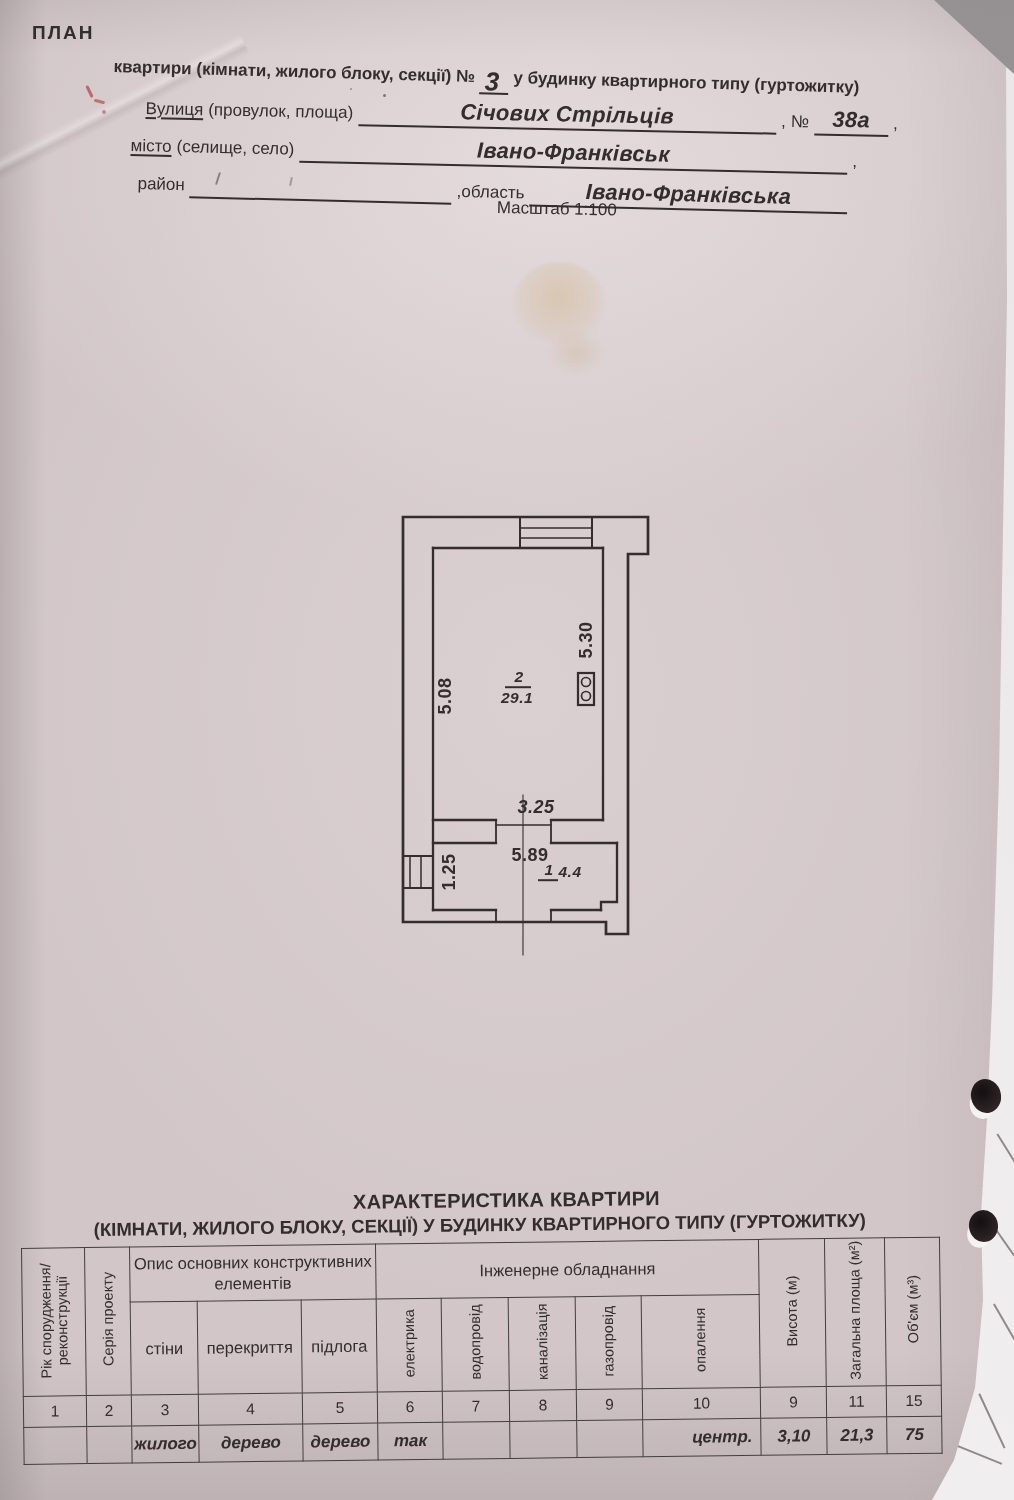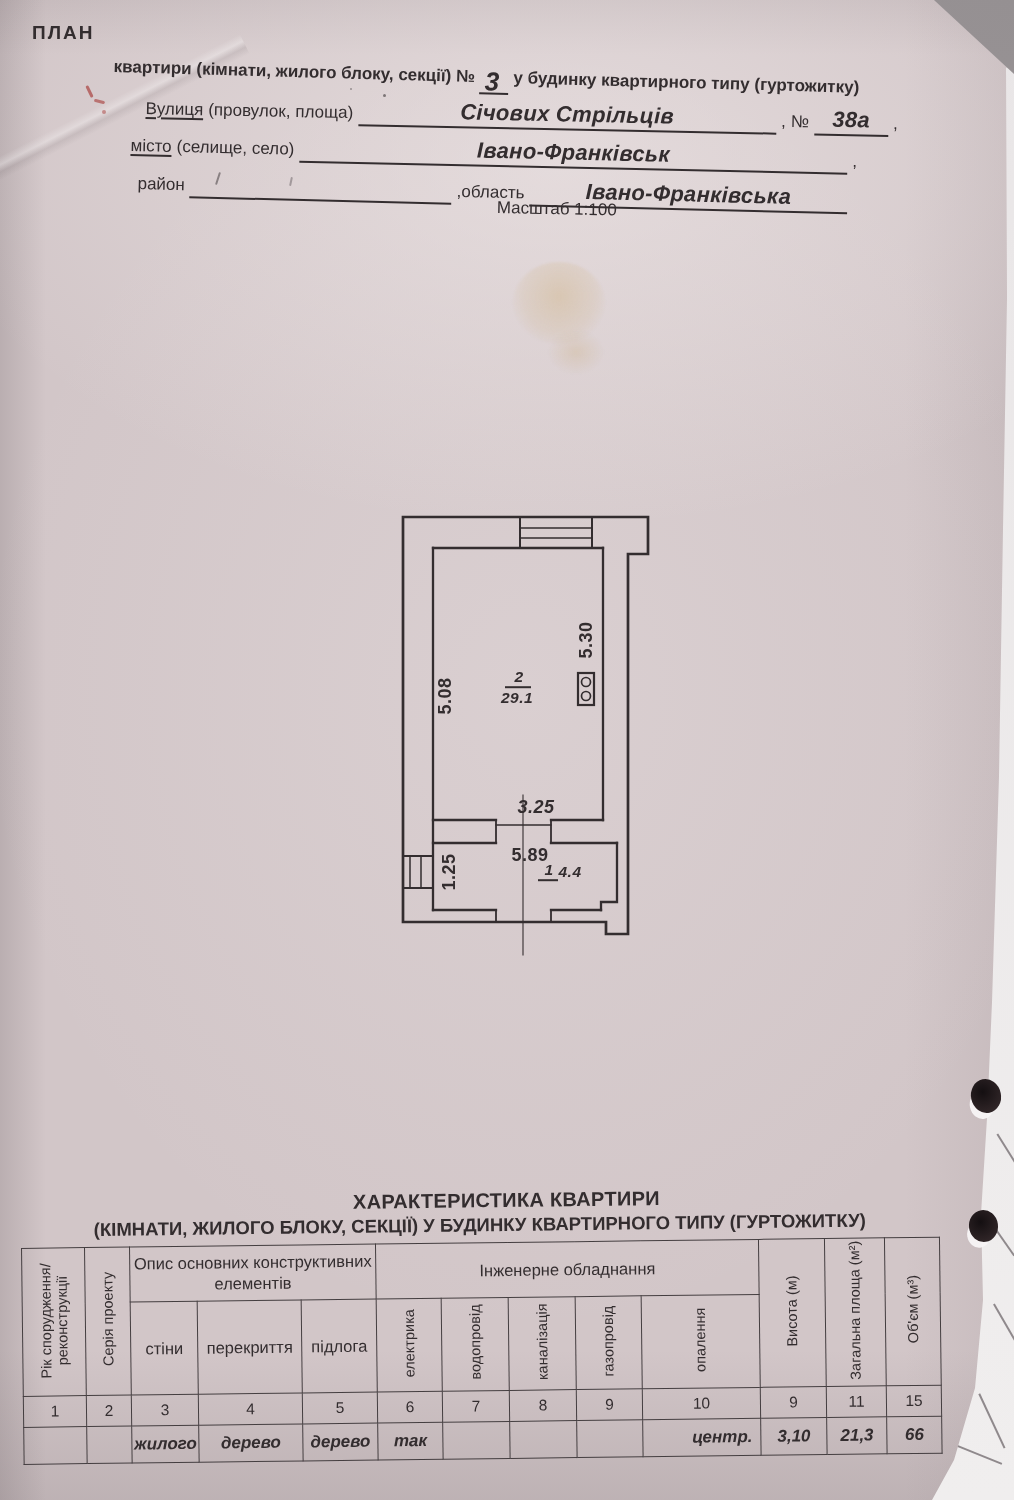--- a/index.html
+++ b/index.html
@@ -272,21 +272,21 @@
         <td class="val">жилого</td>
         <td class="val">дерево</td>
         <td class="val">дерево</td>
         <td class="val">так</td>
         <td class="val"></td>
         <td class="val"></td>
         <td class="val"></td>
         <td class="val val-right">центр.</td>
         <td class="val">3,10</td>
         <td class="val">21,3</td>
-        <td class="val">66</td>
+        <td class="val">75</td>
       </tr>
     </tbody>
       </table>
   </div>
 
   <div class="under-sheet">
     <div class="edge-line el1"></div>
     <div class="edge-line el2"></div>
     <div class="edge-line el3"></div>
     <div class="edge-line el4"></div>

